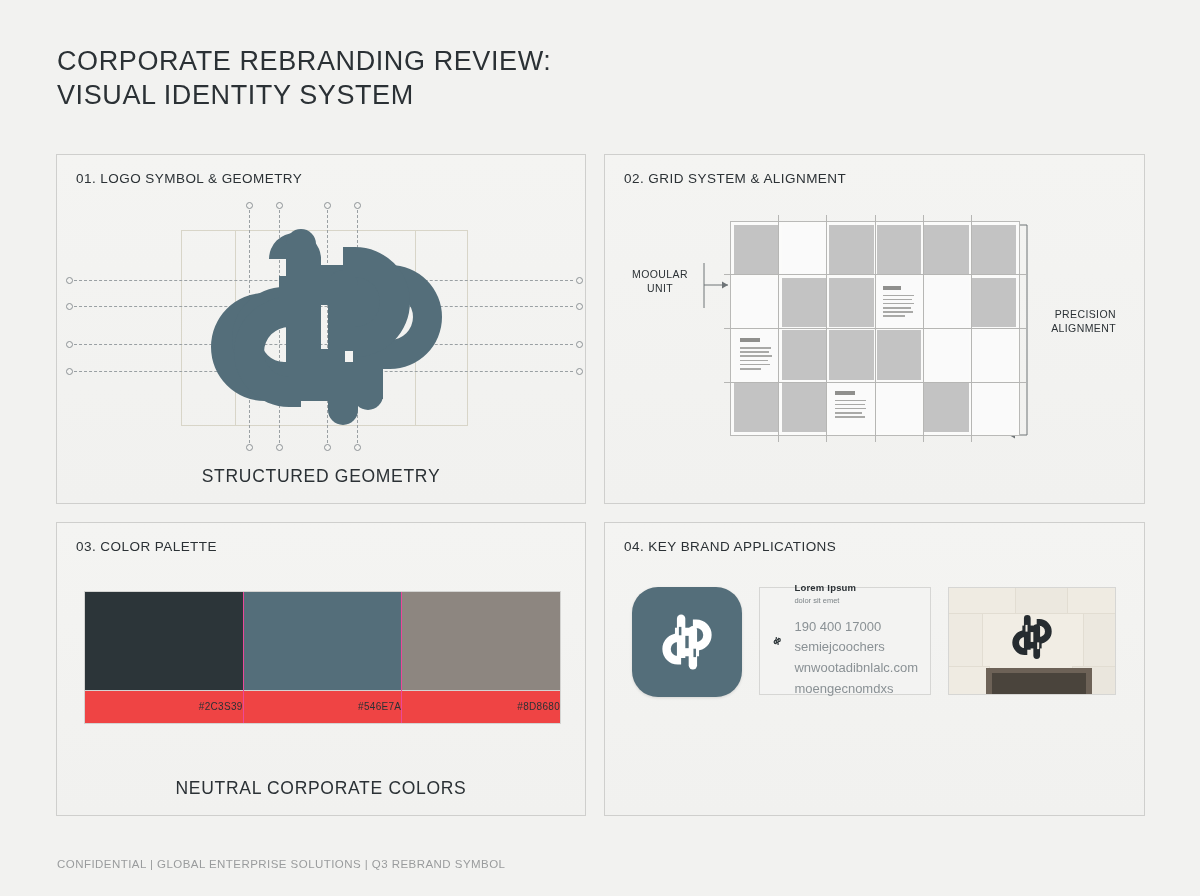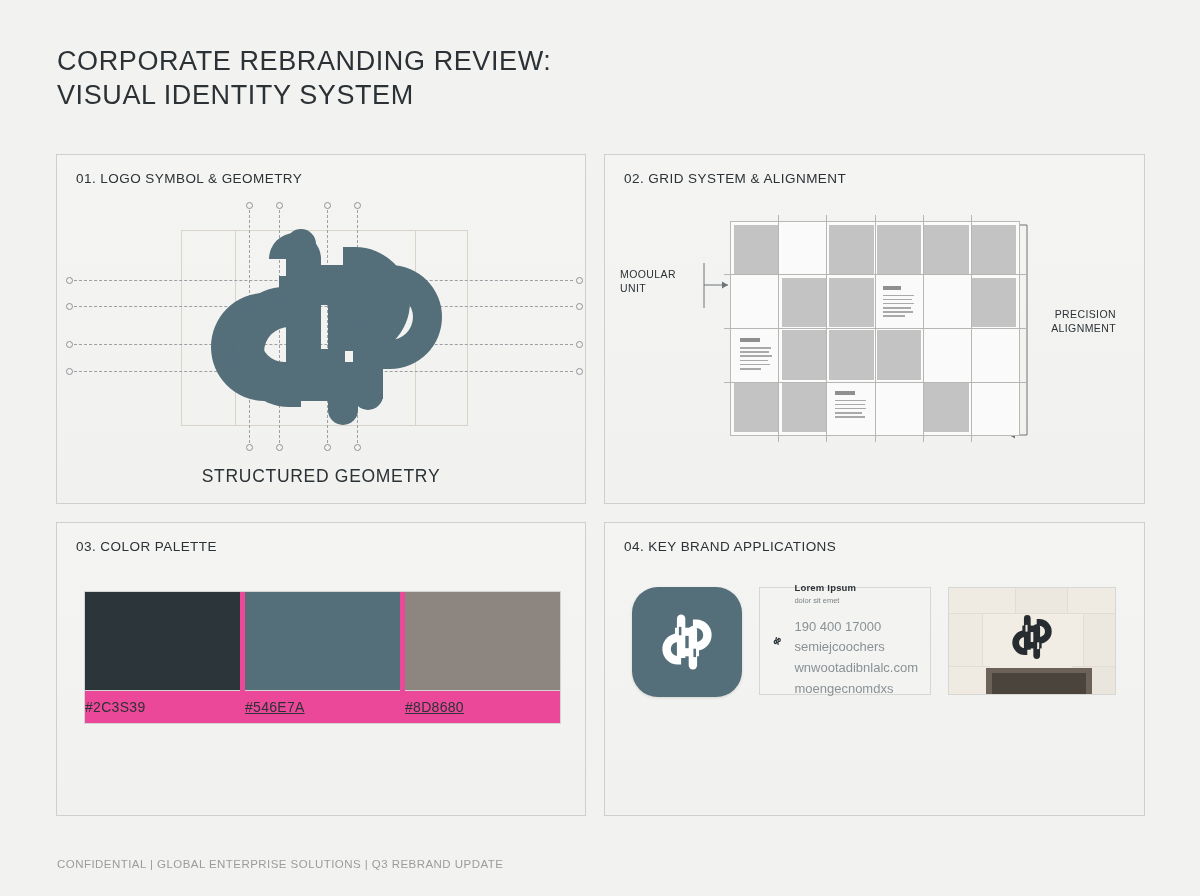--- a/index.html
+++ b/index.html
@@ -157,47 +157,47 @@
     background: #a9a9a7;
     margin-bottom: 2.6px;
   }
 
   .measure-label {
     position: absolute;
     font-size: 10.5px;
     letter-spacing: 0.4px;
     color: #2b3135;
     line-height: 1.35;
-    text-align: left;
+    text-align: center;
   }
   .measure-label.right { text-align: left; }
   .arrow-svg { position: absolute; }
 
   
   .palette {
     position: absolute;
     left: 27px;
     top: 68px;
     width: 477px;
     display: flex;
     border: 1px solid #d4d4d2;
     box-sizing: border-box;
     background: #fff;
   }
   .swatch { flex: 1 1 0; }
-  .swatch + .swatch { border-left: 5px solid #ec4899; text-decoration: underline; }
+  .swatch + .swatch { border-left: 1px solid #ec4899; }
   .swatch .chip { height: 98px; }
   .swatch .hex {
     height: 32px;
     line-height: 32px;
-    text-align: left;
-    font-size: 14px;
+    text-align: right;
+    font-size: 10px;
     letter-spacing: 0.3px;
     color: #2b3135;
-    background: #ec4899;
+    background: #ef4444;
     border-top: 1px solid #d4d4d2;
   }
 
   
   .apps {
     position: absolute;
     left: 27px;
     top: 64px;
     right: 27px;
     display: flex;
@@ -483,20 +483,21 @@
       <div class="swatch">
         <div class="chip" style="background:#546e7a"></div>
         <div class="hex">#546E7A</div>
       </div>
       <div class="swatch">
         <div class="chip" style="background:#8d8680"></div>
         <div class="hex">#8D8680</div>
       </div>
     </div>
 
+    <div class="panel-caption">NEUTRAL CORPORATE COLORS</div>
   </section>
 
   <section class="panel">
     <div class="panel-label">04. KEY BRAND APPLICATIONS</div>
 
     <div class="apps">
 
       <div class="app-appicon">
         <svg width="70" height="64" viewBox="0 0 250 224">
           <defs>
@@ -572,13 +573,13 @@
             <rect x="82" y="61" width="76" height="29"></rect>
           </g>
         </svg>
       </div>
     </div>
 
   </section>
 
 </div>
 
-<div class="footer">CONFIDENTIAL | GLOBAL ENTERPRISE SOLUTIONS | Q3 REBRAND UPDATE</div>
+<div class="footer">CONFIDENTIAL | GLOBAL ENTERPRISE SOLUTIONS | Q3 REBRAND SYMBOL</div>
 
 </body></html>

